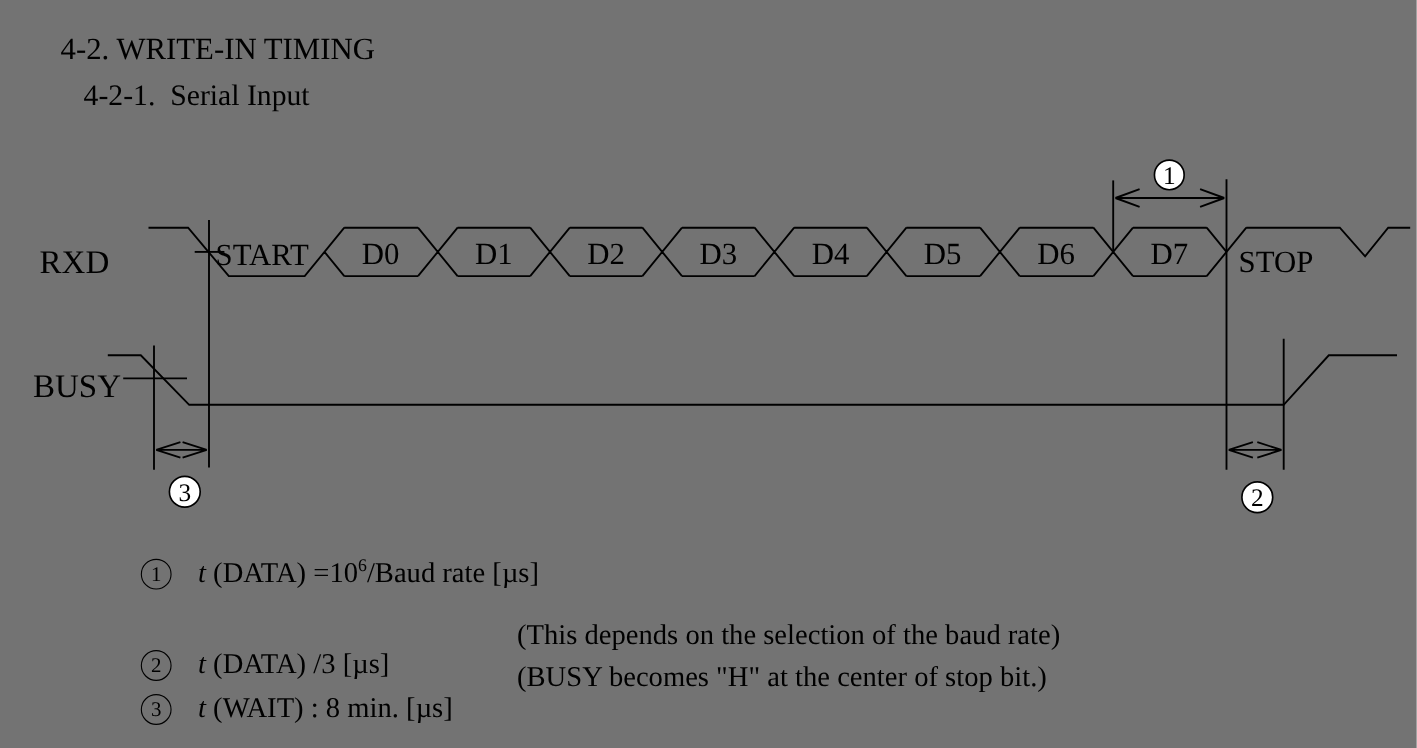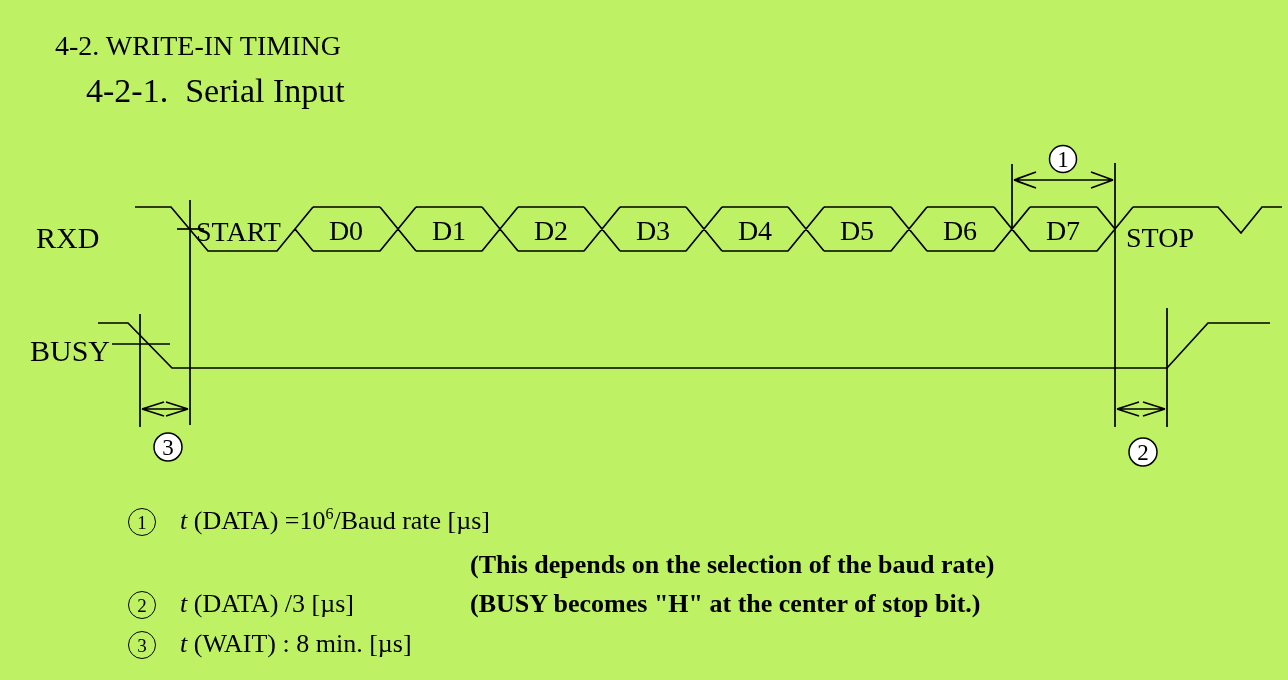--- a/index.html
+++ b/index.html
@@ -1,49 +1,49 @@
 <!DOCTYPE html>
 <html><head>
 <meta charset="utf-8">
 <style>
   html,body{margin:0;padding:0;background:#fff;}
   .page{
     position:relative;
     width:1288px;height:680px;
-    background:#bef264;
+    background:#737373;
     font-family:"Liberation Serif","DejaVu Serif",serif;
     color:#000;
     overflow:hidden;
   }
   .title{
     position:absolute;left:55px;top:30px;
     font-size:28px;line-height:1.15;
   }
   .subtitle{
-    position:absolute;left:86px;top:71px;
-    font-size:34px;line-height:1.15;white-space:pre;
+    position:absolute;left:76px;top:71px;
+    font-size:27px;line-height:1.15;white-space:pre;
   }
   svg.diagram{position:absolute;left:0;top:0;}
   svg.diagram path{stroke:#000;stroke-width:1.7;fill:none;}
   svg.diagram circle{stroke:#000;stroke-width:1.5;fill:#fff;}
   svg.diagram text{fill:#000;font-family:"Liberation Serif","DejaVu Serif",serif;}
   .sig-label{font-size:30px;}
   .bit-label{font-size:28px;}
   .marker-digit{font-size:23px;text-anchor:middle;}
   .note-row{position:absolute;left:0;width:1288px;height:34px;font-size:26px;}
   .cnum{
     position:absolute;left:128px;top:2px;
     box-sizing:border-box;
     width:28px;height:28px;
     border:1.6px solid #000;border-radius:50%;
     display:inline-flex;align-items:center;justify-content:center;
     font-size:19px;line-height:1;
   }
   .ntext{position:absolute;left:180px;top:0;white-space:pre;}
-  .ncomment{position:absolute;left:470px;top:0;white-space:pre;font-weight:bold;}
+  .ncomment{position:absolute;left:470px;top:12px;white-space:pre;}
   .ntext i{font-style:italic;}
   .ntext sup{font-size:0.62em;vertical-align:super;line-height:0;}
 </style>
 </head>
 <body>
 
 <div class="page">
 
   <div class="title">4-2. WRITE-IN TIMING</div>
   <div class="subtitle">4-2-1.  Serial Input</div>

